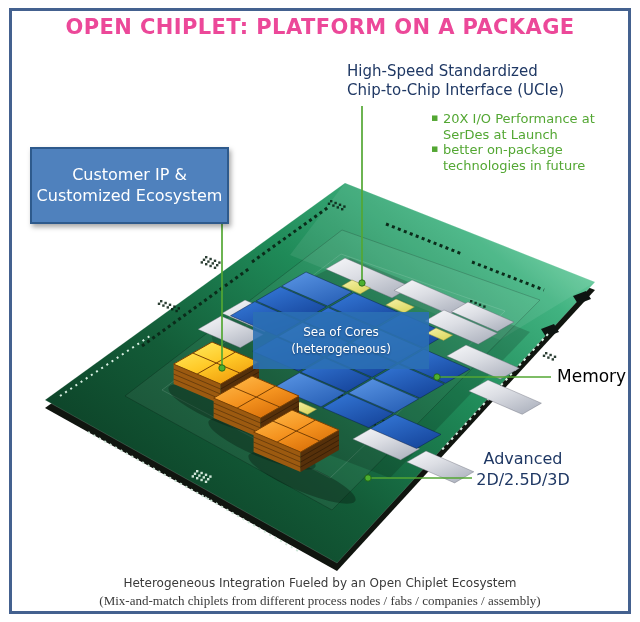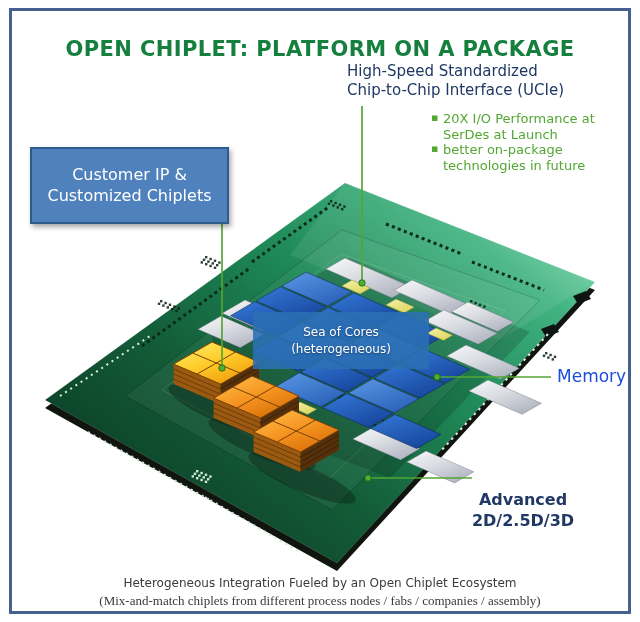--- a/index.html
+++ b/index.html
@@ -1,37 +1,37 @@
 <!DOCTYPE html>
 <html><head>
 <meta charset="utf-8">
 <style>
   html,body{margin:0;padding:0;width:640px;height:622px;background:#fff;overflow:hidden;
     font-family:"DejaVu Sans","Liberation Sans",sans-serif;}
   .abs{position:absolute;}
   #frame{left:9px;top:8px;width:616px;height:600px;border:3px solid #44618f;z-index:1;}
   #pkg{left:0;top:0;width:640px;height:622px;z-index:2;}
   #title{left:0;right:0;top:15px;text-align:center;font-size:21px;font-weight:600;
-    letter-spacing:.4px;color:#15803d;z-index:3;margin-top:22px;}
+    letter-spacing:.4px;color:#ec4899;z-index:3;}
   #ucie{left:347px;top:62px;width:250px;font-size:15px;line-height:1.28;color:#1f3864;
     font-weight:500;z-index:3;white-space:nowrap;}
   #bullets{left:431px;top:111px;width:200px;font-size:13px;line-height:15.5px;color:#53a733;z-index:3;}
   .bullet{position:relative;padding-left:12px;}
   .bmark{position:absolute;left:0;top:-1px;font-size:11px;}
   .bl{white-space:nowrap;}
   #custbox{left:30px;top:147px;width:195px;height:73px;background:#4f81bd;
     border:2px solid #2e5a8c;box-shadow:2px 3px 5px rgba(0,0,0,.35);color:#fff;
     display:flex;flex-direction:column;align-items:center;justify-content:center;
     font-size:16px;line-height:1.3;z-index:3;text-align:center;}
   #sea{left:253px;top:312px;width:176px;height:57px;background:rgba(43,111,180,.88);
     color:#fff;display:flex;flex-direction:column;align-items:center;justify-content:center;
     font-size:12px;line-height:1.4;z-index:3;text-shadow:0 1px 2px rgba(0,10,40,.45);}
-  #memlabel{left:557px;top:366px;font-size:17px;color:#1d4ed8;z-index:3;}
+  #memlabel{left:557px;top:366px;font-size:17px;color:#000000;z-index:3;}
   #adv{left:468px;top:448px;width:110px;text-align:center;font-size:16px;line-height:1.32;
-    color:#1f3864;font-weight:700;z-index:3;margin-top:41px;}
+    color:#1f3864;font-weight:400;z-index:3;}
   #caption{left:0;right:0;top:576px;text-align:center;color:#3a3a3a;z-index:3;}
   #cap1{font-size:12px;}
   #cap2{font-size:13px;margin-top:3px;font-family:Liberation Serif, serif;}
 </style>
 </head>
 <body>
 
 <div id="frame" class="abs"></div>
 
 <svg id="pkg" class="abs" viewBox="0 0 640 622" xmlns="http://www.w3.org/2000/svg">
@@ -280,21 +280,21 @@
   </div>
   <div class="bullet">
     <span class="bmark">▪</span>
     <div class="bl">better on-package</div>
     <div class="bl">technologies in future</div>
   </div>
 </div>
 
 <div id="custbox" class="abs">
   <div>Customer IP &amp;</div>
-  <div>Customized Chiplets</div>
+  <div>Customized Ecosystem</div>
 </div>
 
 <div id="sea" class="abs">
   <div>Sea of Cores</div>
   <div>(heterogeneous)</div>
 </div>
 
 <div id="memlabel" class="abs">Memory</div>
 
 <div id="adv" class="abs">

